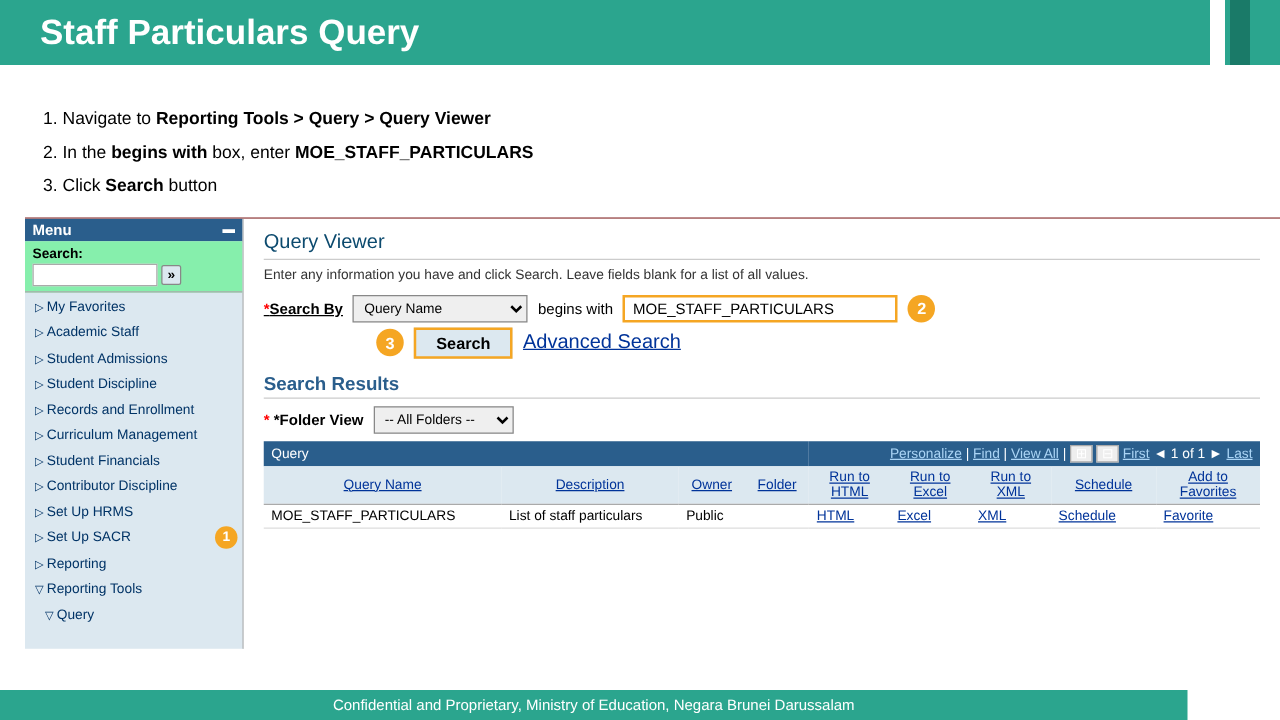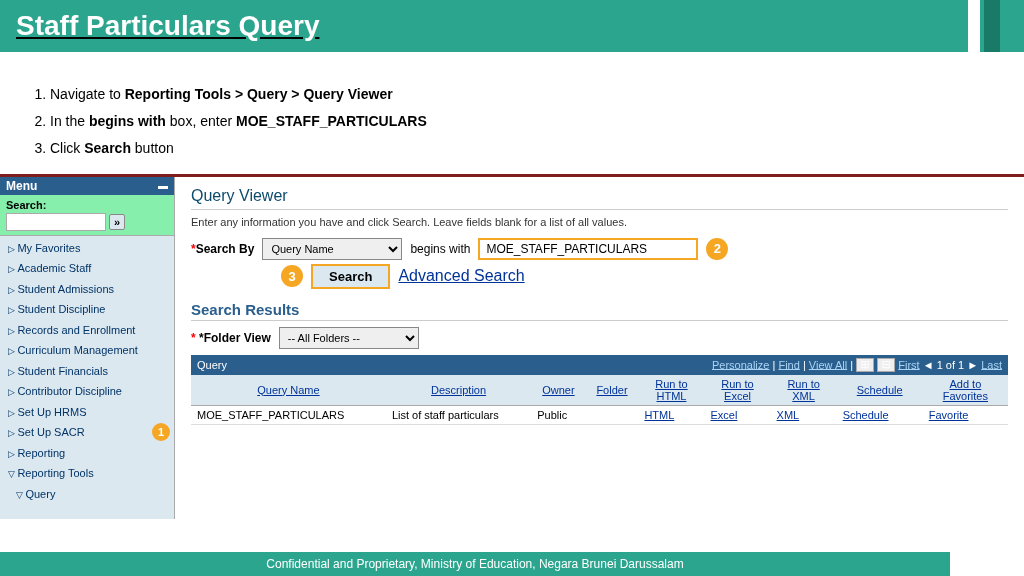--- a/index.html
+++ b/index.html
@@ -1,25 +1,24 @@
 <!DOCTYPE html>
 <html><head>
   <meta charset="utf-8">
   <style>
     * { margin: 0; padding: 0; box-sizing: border-box; }
     body { font-family: Arial, sans-serif; font-size: 13px; background: #fff; width: 1024px; height: 576px; overflow: hidden; }
 
     
     .header {
       background: #2ba58e;
-      padding: 10px 16px;
+      padding: 10px 32px;
       display: flex;
       align-items: center;
       position: relative;
-      text-decoration: underline;
     }
     .header-title {
       color: #fff;
       font-size: 28px;
       font-weight: bold;
     }
     .header-decorations {
       position: absolute;
       right: 0;
       top: 0;
@@ -37,22 +36,23 @@
       font-size: 14px;
       line-height: 1.8;
       margin-top: 20px;
     }
     .instructions ol { margin-left: 30px; }
     .instructions li { margin-bottom: 2px; }
 
     
     .main-content {
       display: flex;
-      border-top: 3px solid #7f1d1d;
+      border-top: 1px solid #7f1d1d;
       height: 345px;
+      margin-left: 20px;
     }
 
     
     .sidebar {
       width: 175px;
       min-width: 175px;
       background: #dce8f0;
       border-right: 1px solid #aaa;
       font-size: 11px;
       overflow-y: auto;
@@ -145,20 +145,21 @@
     .search-form {
       display: flex;
       align-items: center;
       gap: 8px;
       margin-bottom: 4px;
       flex-wrap: wrap;
     }
     .search-by-label {
       font-size: 12px;
       font-weight: bold;
+      text-decoration: underline;
     }
     .required-star { color: red; }
     .search-by-select {
       height: 22px;
       font-size: 11px;
       border: 1px solid #888;
       padding: 1px 4px;
       min-width: 140px;
     }
     .begins-with-label { font-size: 12px; }
@@ -232,21 +233,21 @@
       gap: 8px;
       margin-bottom: 6px;
       font-size: 12px;
     }
     .folder-label { font-weight: bold; }
     .folder-select {
       height: 22px;
       font-size: 11px;
       border: 1px solid #888;
       padding: 1px 4px;
-      width: 140px;
+      width: 112px;
     }
 
     
     .results-table {
       width: 100%;
       border-collapse: collapse;
       font-size: 11px;
     }
     .results-table-header-row {
       background: #2a5e8c;

